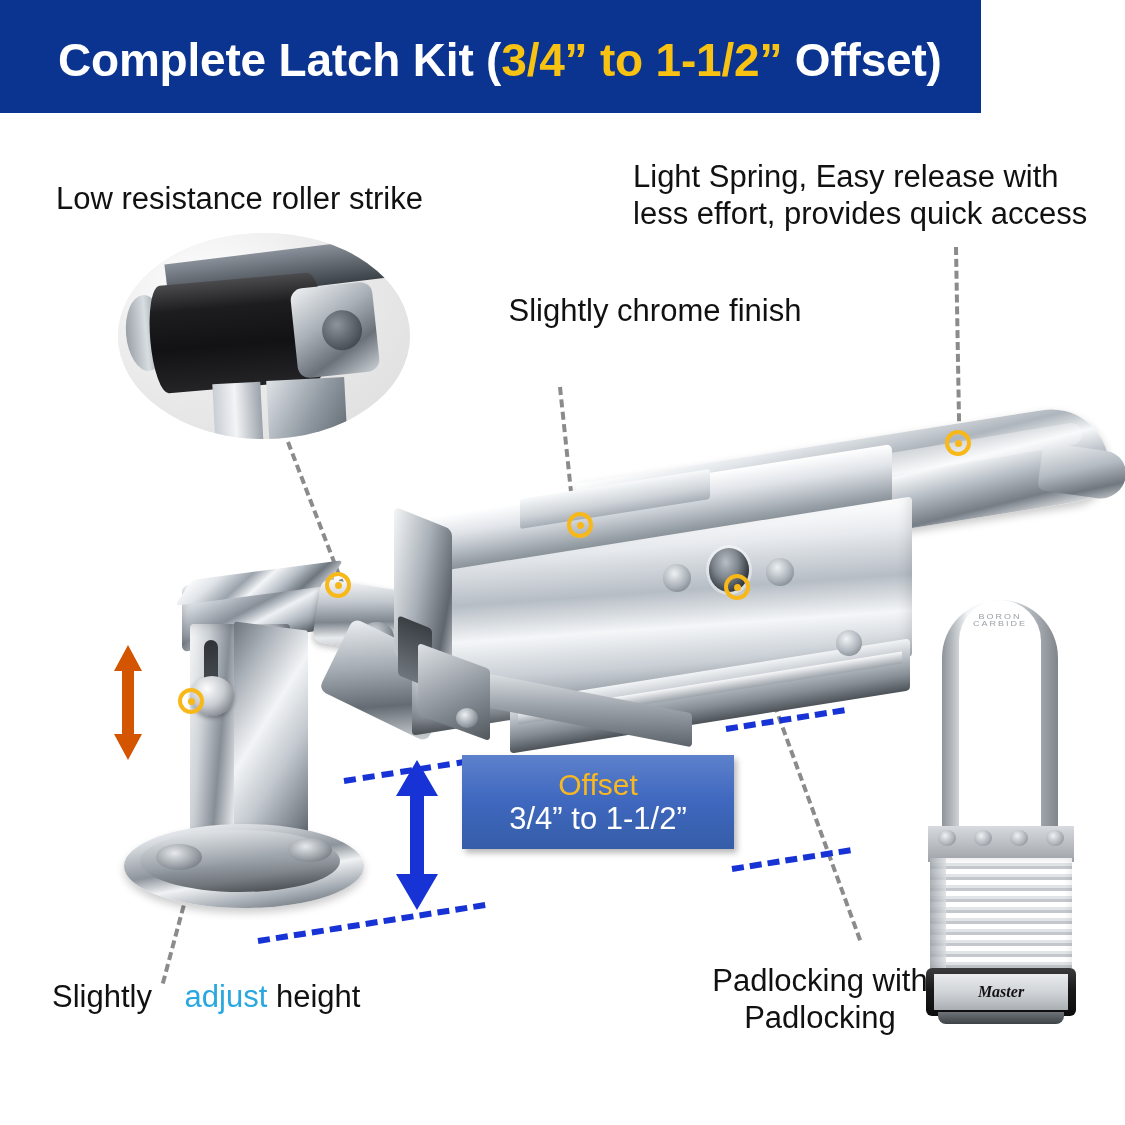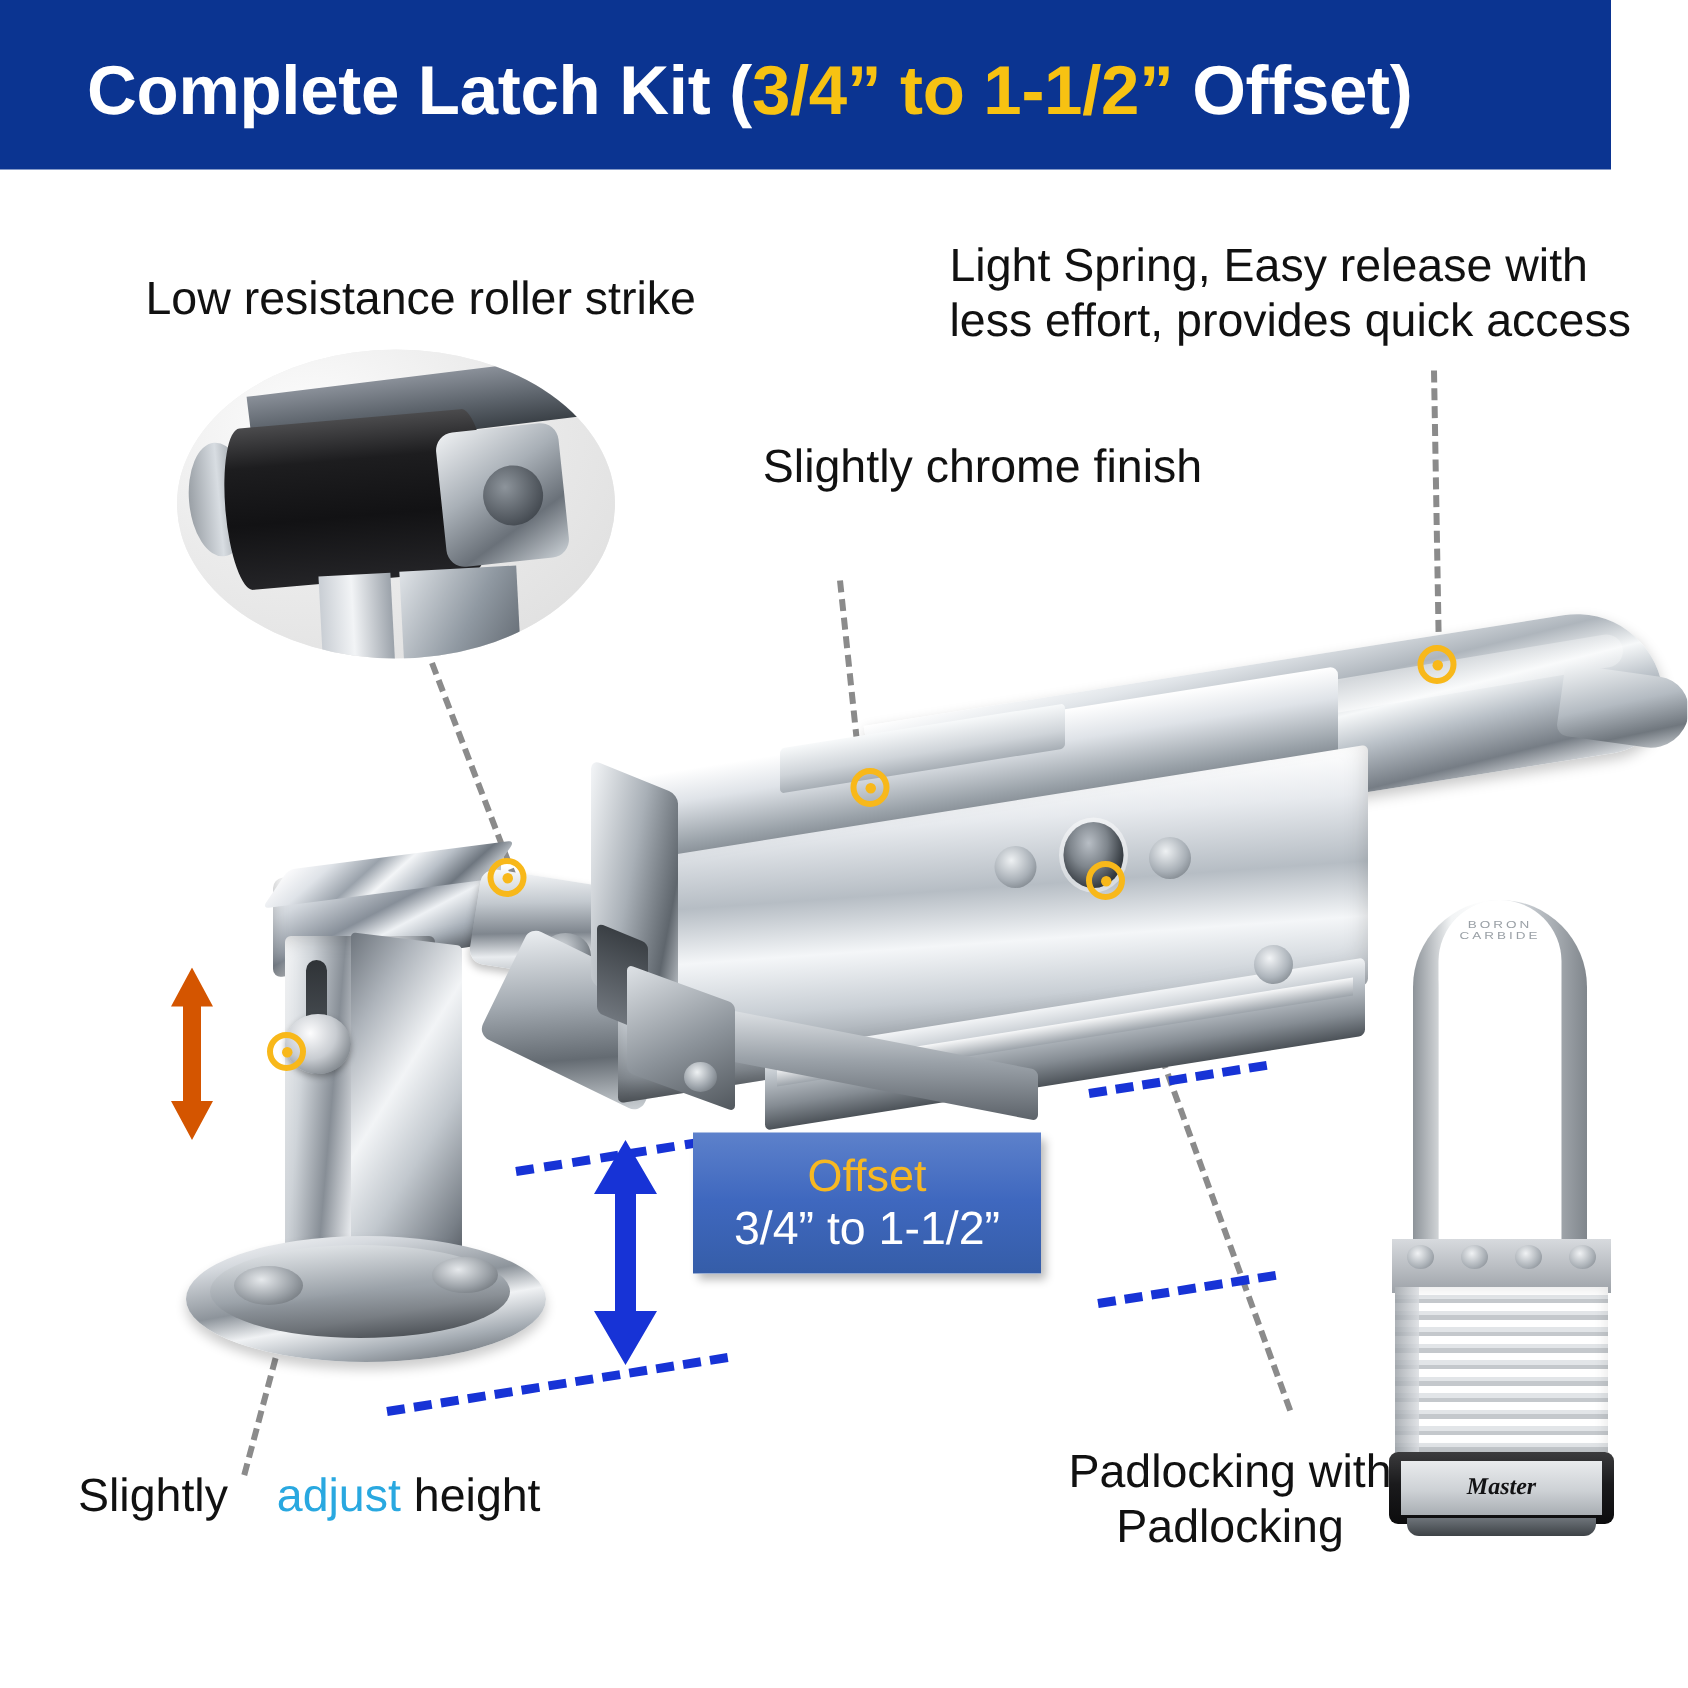--- a/index.html
+++ b/index.html
@@ -1,46 +1,46 @@
 <!DOCTYPE html>
 <html><head>
 <meta charset="utf-8">
 <style>
   html,body{margin:0;padding:0;background:#fff;}
   body{width:1125px;height:1125px;overflow:hidden;font-family:"Liberation Sans",sans-serif;}
   #stage{position:relative;width:1125px;height:1125px;background:#ffffff;overflow:hidden;}
 
   
-  .banner{position:absolute;left:0;top:0;width:1074px;height:113px;background:#0b3491;}
+  .banner{position:absolute;left:0;top:0;width:981px;height:113px;background:#0b3491;}
   .banner-title{position:absolute;left:58px;top:33px;width:1030px;
     font-size:46px;font-weight:bold;color:#ffffff;letter-spacing:-0.2px;white-space:nowrap;
     font-family:"Liberation Sans",sans-serif;}
   .banner-title .hl{color:#f7c212;}
 
   
   .callout{position:absolute;color:#111111;font-size:31px;line-height:37px;
      font-family:"Liberation Sans",sans-serif;font-weight:400;}
-  #co-roller{left:56px;top:180px;width:430px;margin-left:41px;}
+  #co-roller{left:56px;top:180px;width:430px;}
   #co-spring{left:633px;top:158px;width:500px;text-align:left;}
   #co-zinc{left:470px;top:292px;width:370px;text-align:center;}
   #co-adjust{left:52px;top:978px;width:420px;}
   #co-adjust .cy{color:#29a8e0;margin-left:24px;}
   #co-pad{left:660px;top:962px;width:320px;text-align:center;}
 
   
   .lead{position:absolute;transform-origin:0 50%;height:0;border-top:4px dashed #8b8b8b;}
 
   
   .marker{position:absolute;width:26px;height:26px;border-radius:50%;
      border:4px solid #f8b81a;box-sizing:border-box;background:transparent;}
   .marker::after{content:"";position:absolute;left:50%;top:50%;width:7px;height:7px;
      margin:-3.5px 0 0 -3.5px;border-radius:50%;background:#f8b81a;}
 
   
-  .badge{position:absolute;left:462px;top:755px;width:232px;height:94px;
+  .badge{position:absolute;left:462px;top:755px;width:272px;height:94px;
      background:linear-gradient(180deg,#5d81cb 0%,#3f68bf 48%,#355da8 100%);
      box-shadow:3px 4px 6px rgba(0,0,0,.28);
      display:flex;flex-direction:column;align-items:center;justify-content:center;}
   .badge-t1{color:#f7b821;font-size:30px;line-height:33px;font-family:"Liberation Sans",sans-serif;}
   .badge-t2{color:#ffffff;font-size:31px;line-height:36px;font-family:"Liberation Sans",sans-serif;}
 
   
   .bluedash{position:absolute;height:0;border-top:6px dashed #1733d6;transform-origin:0 50%;}
 
   

